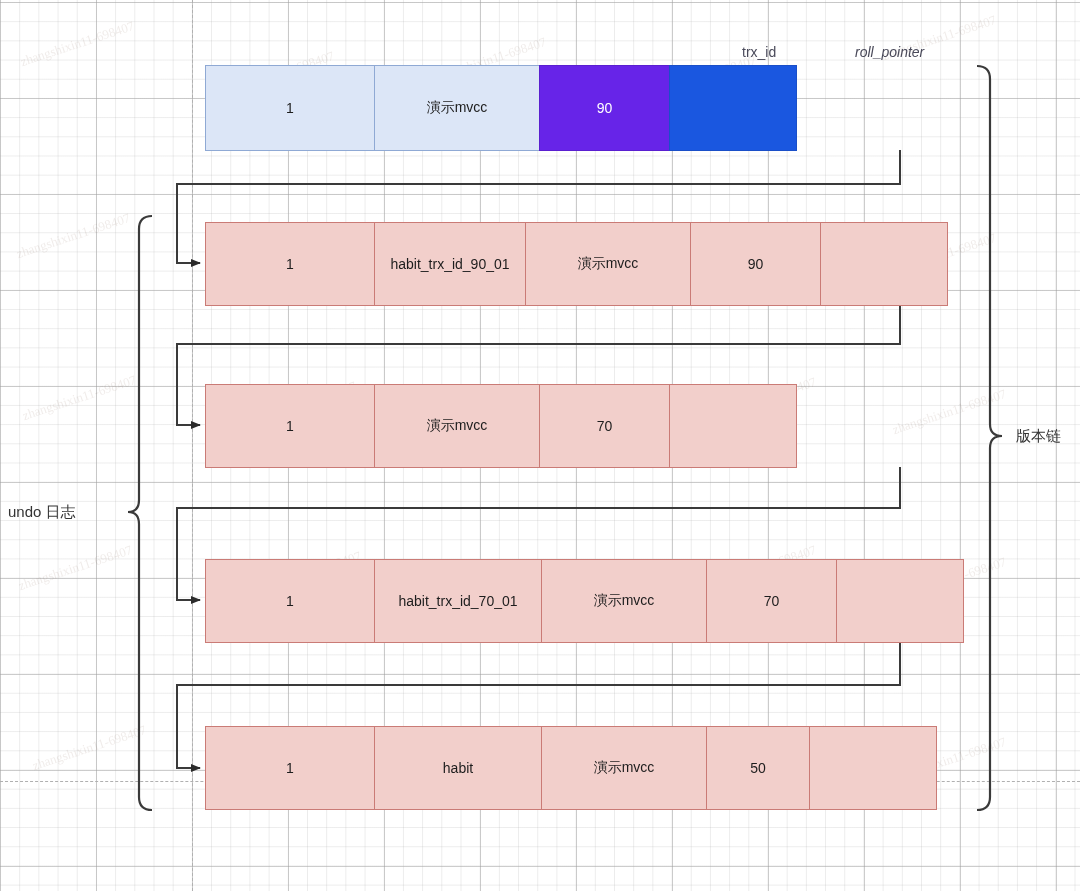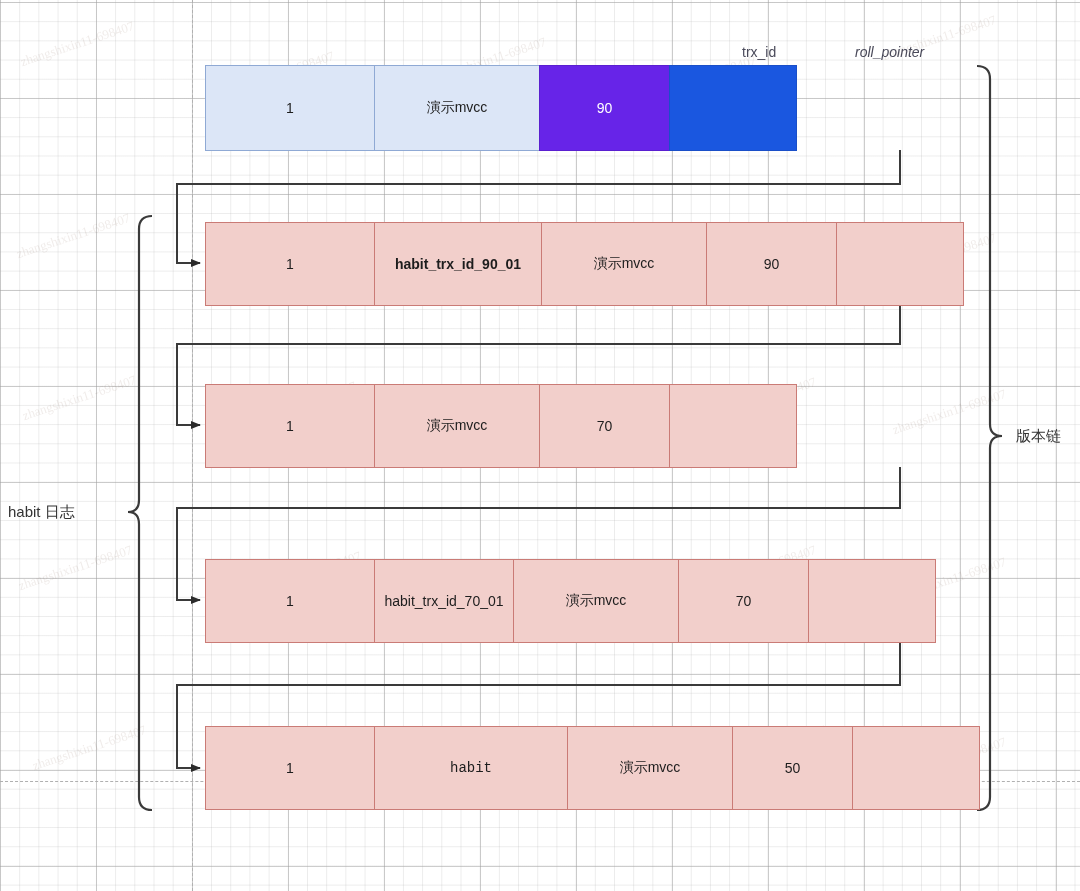--- a/index.html
+++ b/index.html
@@ -180,54 +180,54 @@
 
     <path d="M900,467 L900,508 L177,508 L177,600 L200,600" fill="none" stroke="#3a3a3a" stroke-width="2" marker-end="url(#arrow)"></path>
 
     <path d="M900,642 L900,685 L177,685 L177,768 L200,768" fill="none" stroke="#3a3a3a" stroke-width="2" marker-end="url(#arrow)"></path>
 
     <path d="M152,216 Q139,216 139,229 L139,500 Q139,512 128,512 Q139,512 139,524 L139,797 Q139,810 152,810" fill="none" stroke="#3a3a3a" stroke-width="2.2"></path>
 
     <path d="M977,66 Q990,66 990,79 L990,424 Q990,436 1002,436 Q990,436 990,448 L990,797 Q990,810 977,810" fill="none" stroke="#3a3a3a" stroke-width="2.2"></path>
   </svg>
 
-  <div class="brace-label" style="left:8px; top:503px;">habit 日志</div>
+  <div class="brace-label" style="left:8px; top:503px;">undo 日志</div>
   <div class="brace-label" style="left:1016px; top:427px;">版本链</div>
 
   <div class="row row-blue" style="left:205px; top:65px; height:86px;">
     <div class="cell" style="width:170px;">1</div>
     <div class="cell" style="width:166px;">演示mvcc</div>
     <div class="cell accent-purple" style="width:131px;">90</div>
     <div class="cell accent-blue" style="width:128px;"></div>
   </div>
 
   <div class="row row-pink" style="left:205px; top:222px; height:84px;">
     <div class="cell" style="width:170px;">1</div>
-    <div class="cell" style="width:168px;font-weight:bold;">habit_trx_id_90_01</div>
+    <div class="cell" style="width:152px;">habit_trx_id_90_01</div>
     <div class="cell" style="width:166px;">演示mvcc</div>
     <div class="cell" style="width:131px;">90</div>
     <div class="cell" style="width:128px;"></div>
   </div>
 
   <div class="row row-pink" style="left:205px; top:384px; height:84px;">
     <div class="cell" style="width:170px;">1</div>
     <div class="cell" style="width:166px;">演示mvcc</div>
     <div class="cell" style="width:131px;">70</div>
     <div class="cell" style="width:128px;"></div>
   </div>
 
   <div class="row row-pink" style="left:205px; top:559px; height:84px;">
     <div class="cell" style="width:170px;">1</div>
-    <div class="cell" style="width:140px;">habit_trx_id_70_01</div>
+    <div class="cell" style="width:168px;">habit_trx_id_70_01</div>
     <div class="cell" style="width:166px;">演示mvcc</div>
     <div class="cell" style="width:131px;">70</div>
     <div class="cell" style="width:128px;"></div>
   </div>
 
   <div class="row row-pink" style="left:205px; top:726px; height:84px;">
     <div class="cell" style="width:170px;">1</div>
-    <div class="cell" style="width:194px;font-family:Liberation Mono, monospace;">habit</div>
-    <div class="cell" style="width:166px;">演示mvcc</div>
-    <div class="cell" style="width:121px;">50</div>
+    <div class="cell" style="width:168px;">habit</div>
+    <div class="cell" style="width:166px;">演示mvcc</div>
+    <div class="cell" style="width:104px;">50</div>
     <div class="cell" style="width:128px;"></div>
   </div>
 
 </div>
 
 </body></html>

